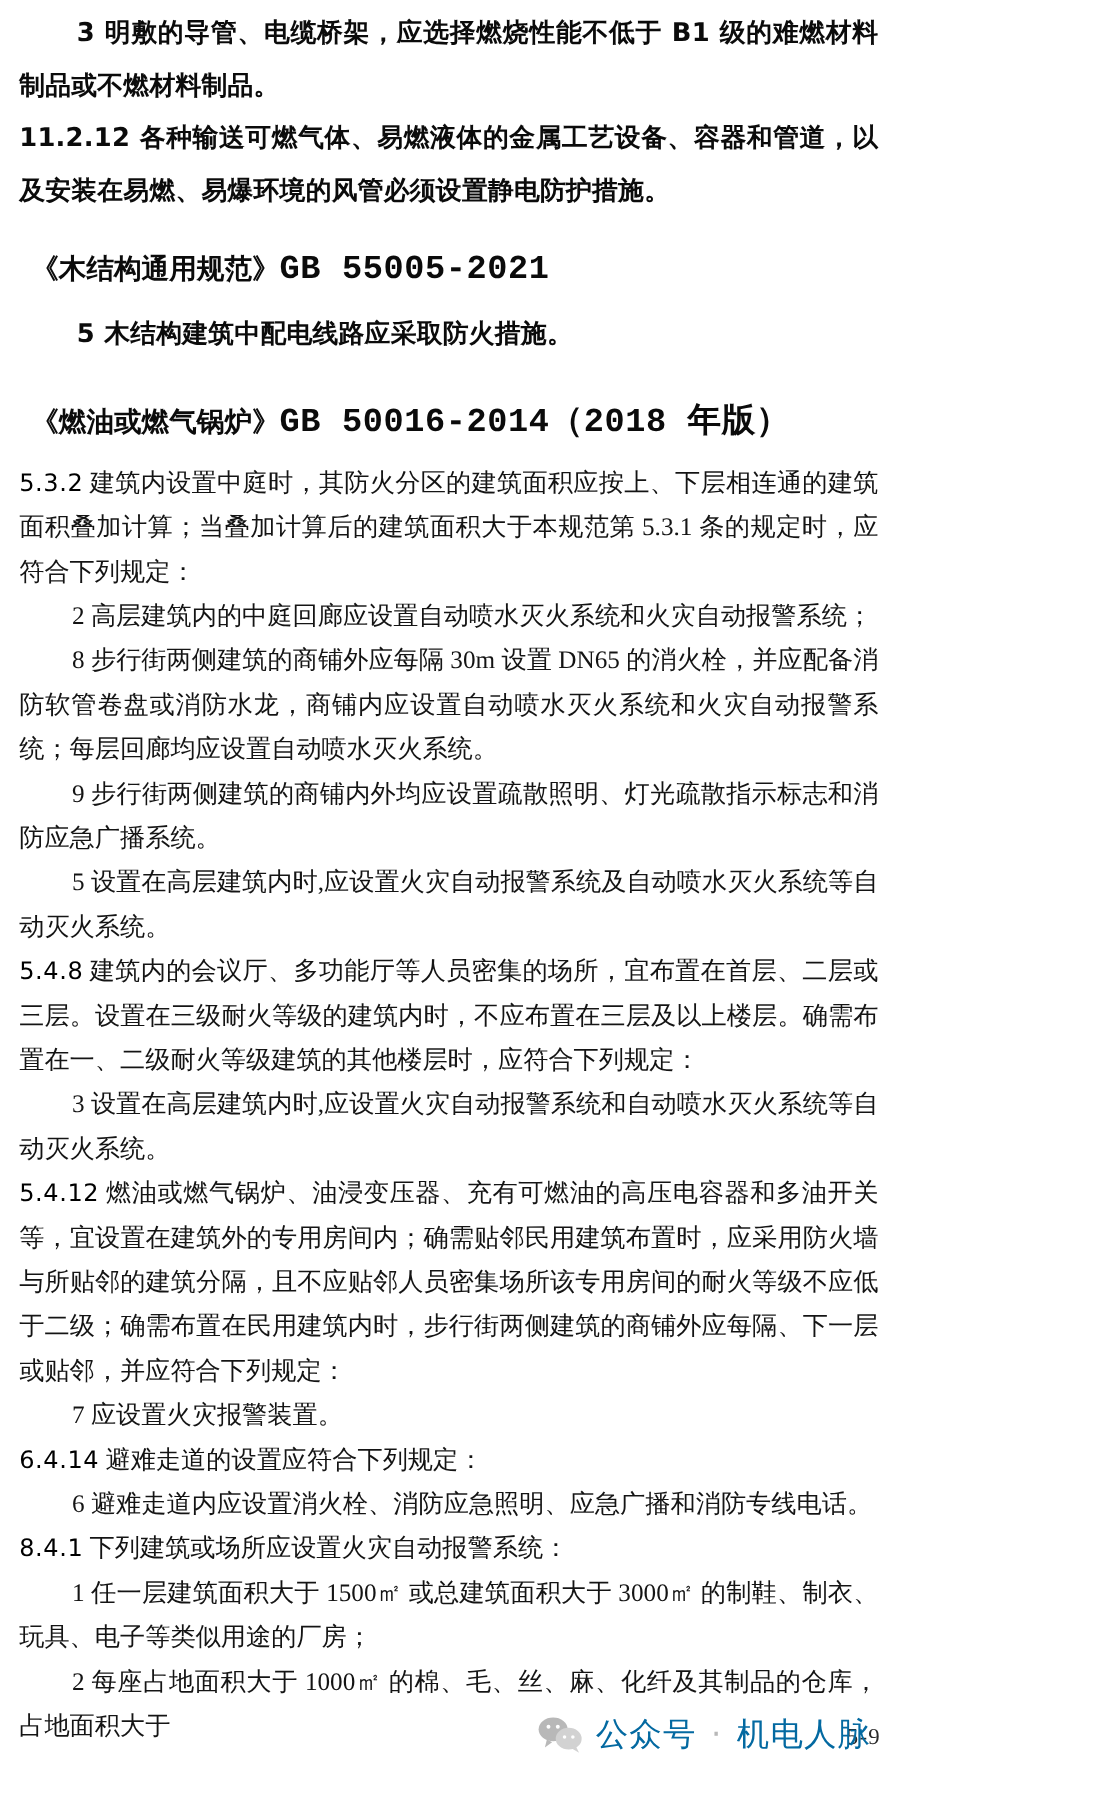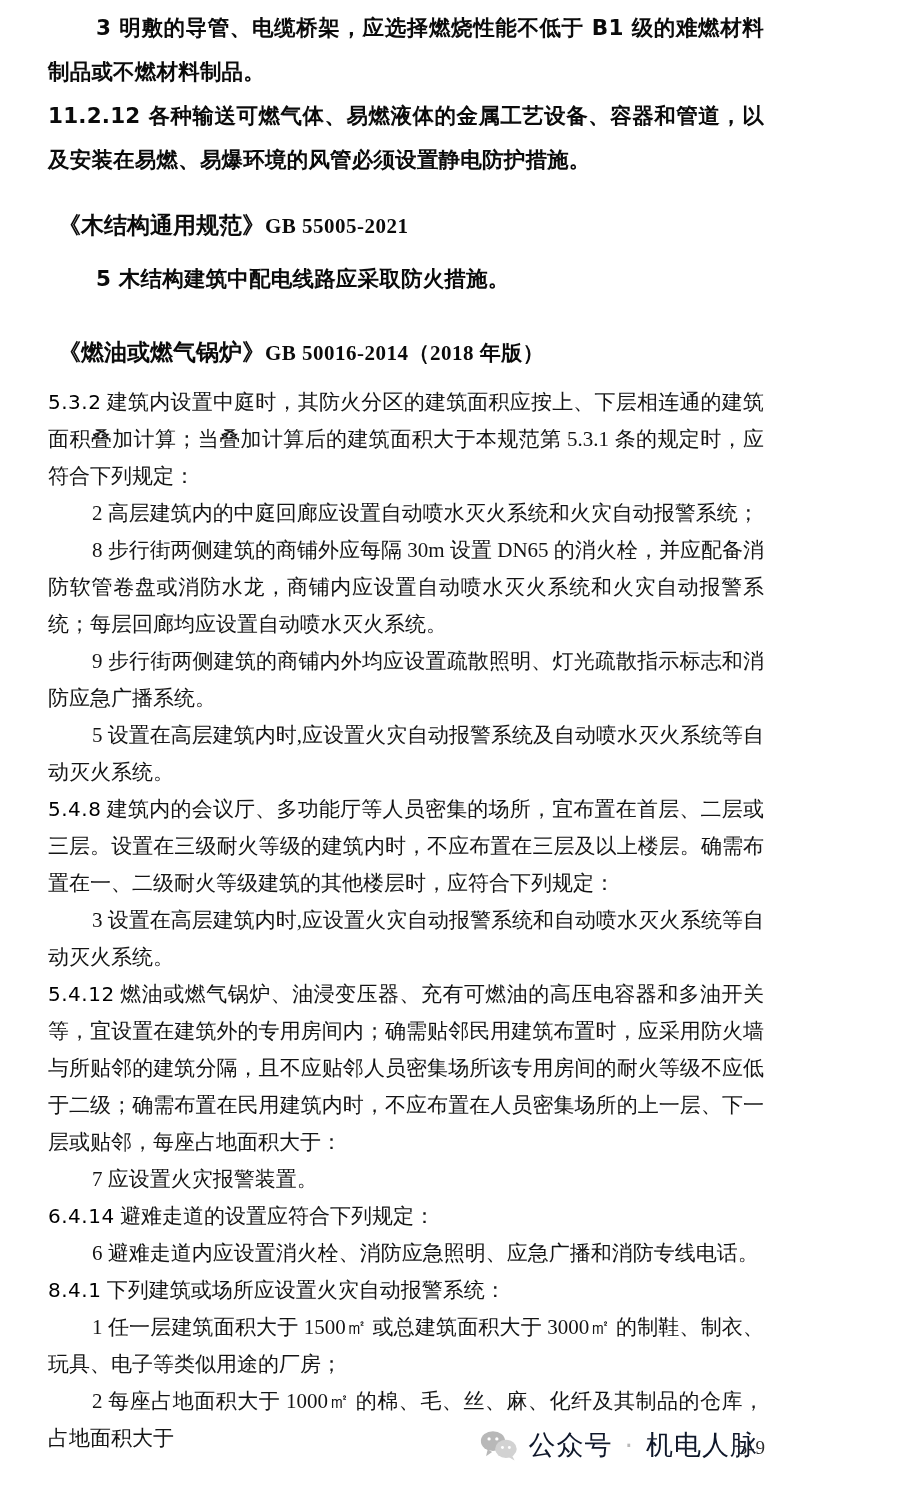--- a/index.html
+++ b/index.html
@@ -9,21 +9,20 @@
   }
   .page {
     position: relative;
     width: 748px;
     height: 1507px;
     background: #ffffff;
     overflow: hidden;
     font-family: "Liberation Serif", "DejaVu Serif", serif;
     color: #111111;
     box-sizing: border-box;
-    margin-left: 32px;
   }
 
   .content {
     position: absolute;
     left: 16px;
     right: 16px;
     top: 6px;
   }
 
   
@@ -45,23 +44,23 @@
     font-family: "DejaVu Sans", "Liberation Sans", sans-serif;
     font-weight: bold;
     font-size: 23px;
     line-height: 34px;
     margin: 0;
     text-indent: 10px;
     color: #0b0b0b;
     white-space: nowrap;
   }
   .spec-title .code {
-    font-family: Liberation Serif, serif;
+    font-family: Liberation Mono, monospace;
     font-weight: bold;
-    font-size: 21px;
+    font-size: 28px;
     letter-spacing: 0.5px;
   }
 
   
   .para {
     font-family: "Liberation Serif", "DejaVu Serif", serif;
     font-size: 21px;
     line-height: 37px;
     text-align: justify;
     text-justify: inter-character;
@@ -112,21 +111,21 @@
     font-size: 27px;
     letter-spacing: 1px;
     white-space: nowrap;
     user-select: none;
   }
   .wechat-icon {
     width: 38px;
     height: 32px;
     display: block;
   }
-  .wm-text { color: #0f172a; }
+  .wm-text { color: #0369a1; }
   .wm-dot { color: #b8b8b8; padding: 0 2px; }
 </style>
 </head>
 <body>
 
 <div class="page">
 
   <div class="content">
 
     <p class="hei indent2">3  明敷的导管、电缆桥架，应选择燃烧性能不低于 B1 级的难燃材料制品或不燃材料制品。</p>
@@ -156,21 +155,21 @@
     <p class="para indent2">2  高层建筑内的中庭回廊应设置自动喷水灭火系统和火灾自动报警系统；</p>
 
     <p class="para indent2">8  步行街两侧建筑的商铺外应每隔 30m 设置 DN65 的消火栓，并应配备消防软管卷盘或消防水龙，商铺内应设置自动喷水灭火系统和火灾自动报警系统；每层回廊均应设置自动喷水灭火系统。</p>
     <p class="para indent2">9  步行街两侧建筑的商铺内外均应设置疏散照明、灯光疏散指示标志和消防应急广播系统。</p>
 
     <p class="para indent2">5  设置在高层建筑内时,应设置火灾自动报警系统及自动喷水灭火系统等自动灭火系统。</p>
 
     <p class="para"><span class="num">5.4.8</span>&nbsp;<span>建筑内的会议厅、多功能厅等人员密集的场所，宜布置在首层、二层或三层。设置在三级耐火等级的建筑内时，不应布置在三层及以上楼层。确需布置在一、二级耐火等级建筑的其他楼层时，应符合下列规定：</span></p>
     <p class="para indent2">3  设置在高层建筑内时,应设置火灾自动报警系统和自动喷水灭火系统等自动灭火系统。</p>
 
-    <p class="para"><span class="num">5.4.12</span>&nbsp;<span>燃油或燃气锅炉、油浸变压器、充有可燃油的高压电容器和多油开关等，宜设置在建筑外的专用房间内；确需贴邻民用建筑布置时，应采用防火墙与所贴邻的建筑分隔，且不应贴邻人员密集场所该专用房间的耐火等级不应低于二级；确需布置在民用建筑内时，不应布置在人员密集场所的上一层、下一层或贴邻，每座占地面积大于：</span></p>
+    <p class="para"><span class="num">5.4.12</span>&nbsp;<span>燃油或燃气锅炉、油浸变压器、充有可燃油的高压电容器和多油开关等，宜设置在建筑外的专用房间内；确需贴邻民用建筑布置时，应采用防火墙与所贴邻的建筑分隔，且不应贴邻人员密集场所该专用房间的耐火等级不应低于二级；确需布置在民用建筑内时，步行街两侧建筑的商铺外应每隔、下一层或贴邻，并应符合下列规定：</span></p>
     <p class="para indent2">7  应设置火灾报警装置。</p>
 
     <p class="para"><span class="num">6.4.14</span>&nbsp;<span>避难走道的设置应符合下列规定：</span></p>
     <p class="para indent2">6  避难走道内应设置消火栓、消防应急照明、应急广播和消防专线电话。</p>
 
     <p class="para"><span class="num">8.4.1</span>&nbsp;<span>下列建筑或场所应设置火灾自动报警系统：</span></p>
     <p class="para indent2">1  任一层建筑面积大于 1500㎡ 或总建筑面积大于 3000㎡ 的制鞋、制衣、玩具、电子等类似用途的厂房；</p>
     <p class="para indent2">2  每座占地面积大于 1000㎡ 的棉、毛、丝、麻、化纤及其制品的仓库，占地面积大于</p>
 
   </div>

